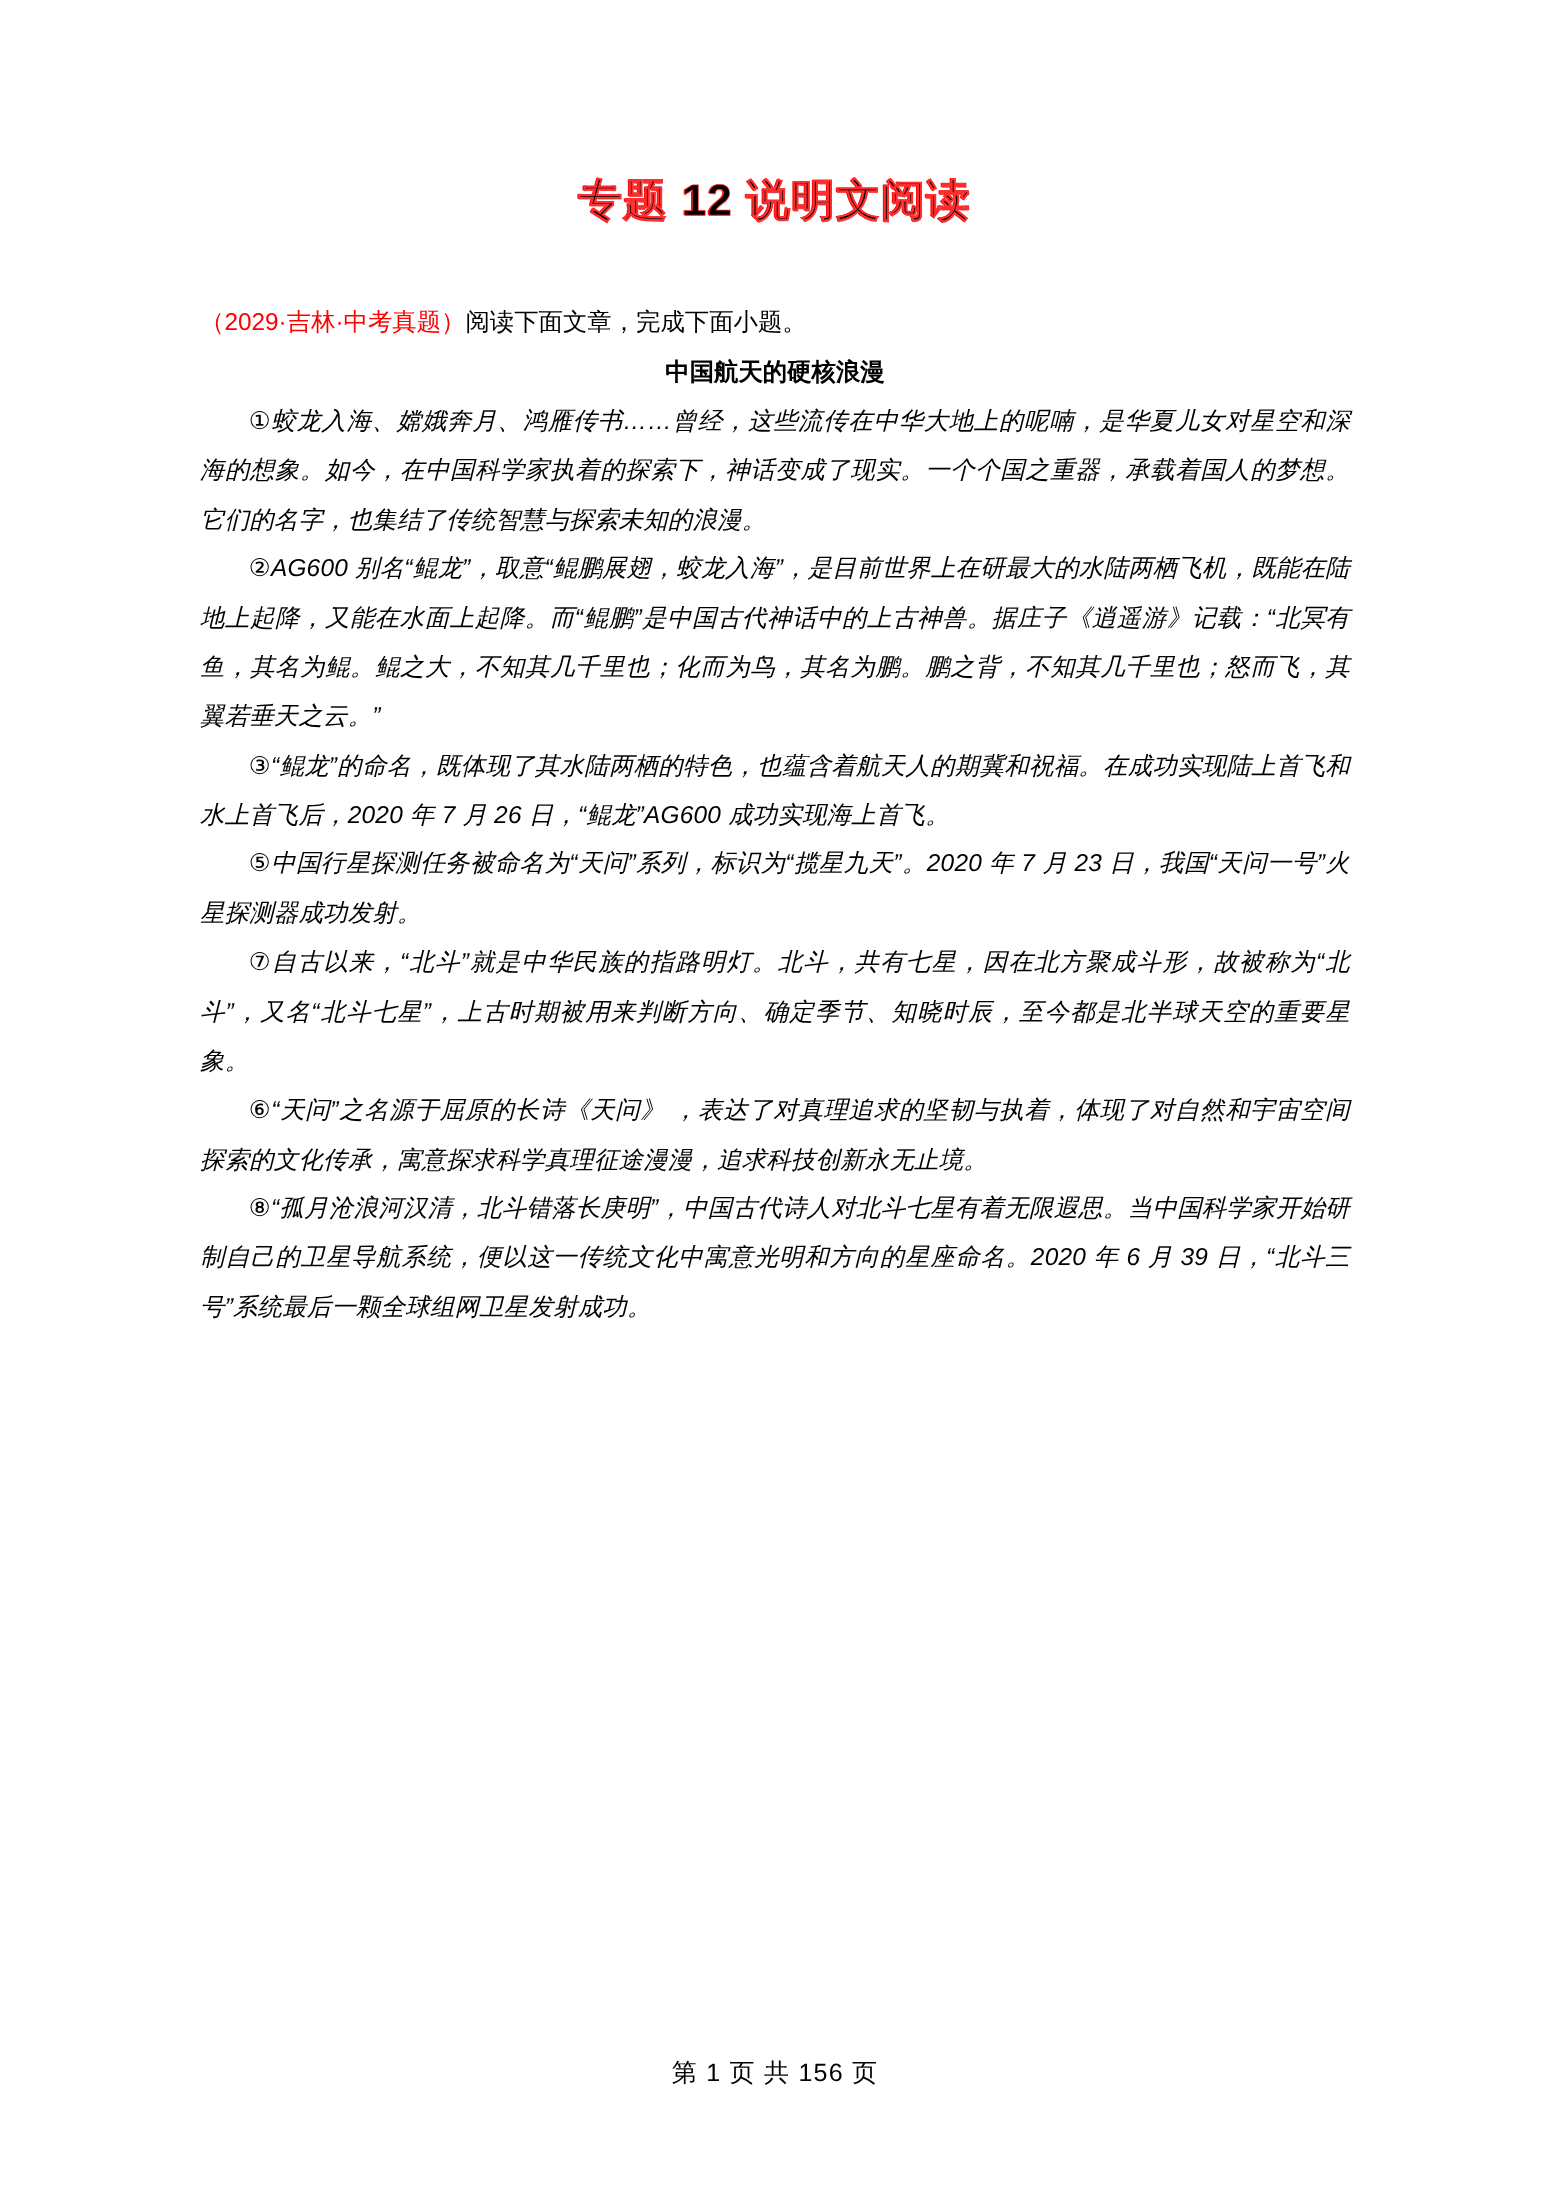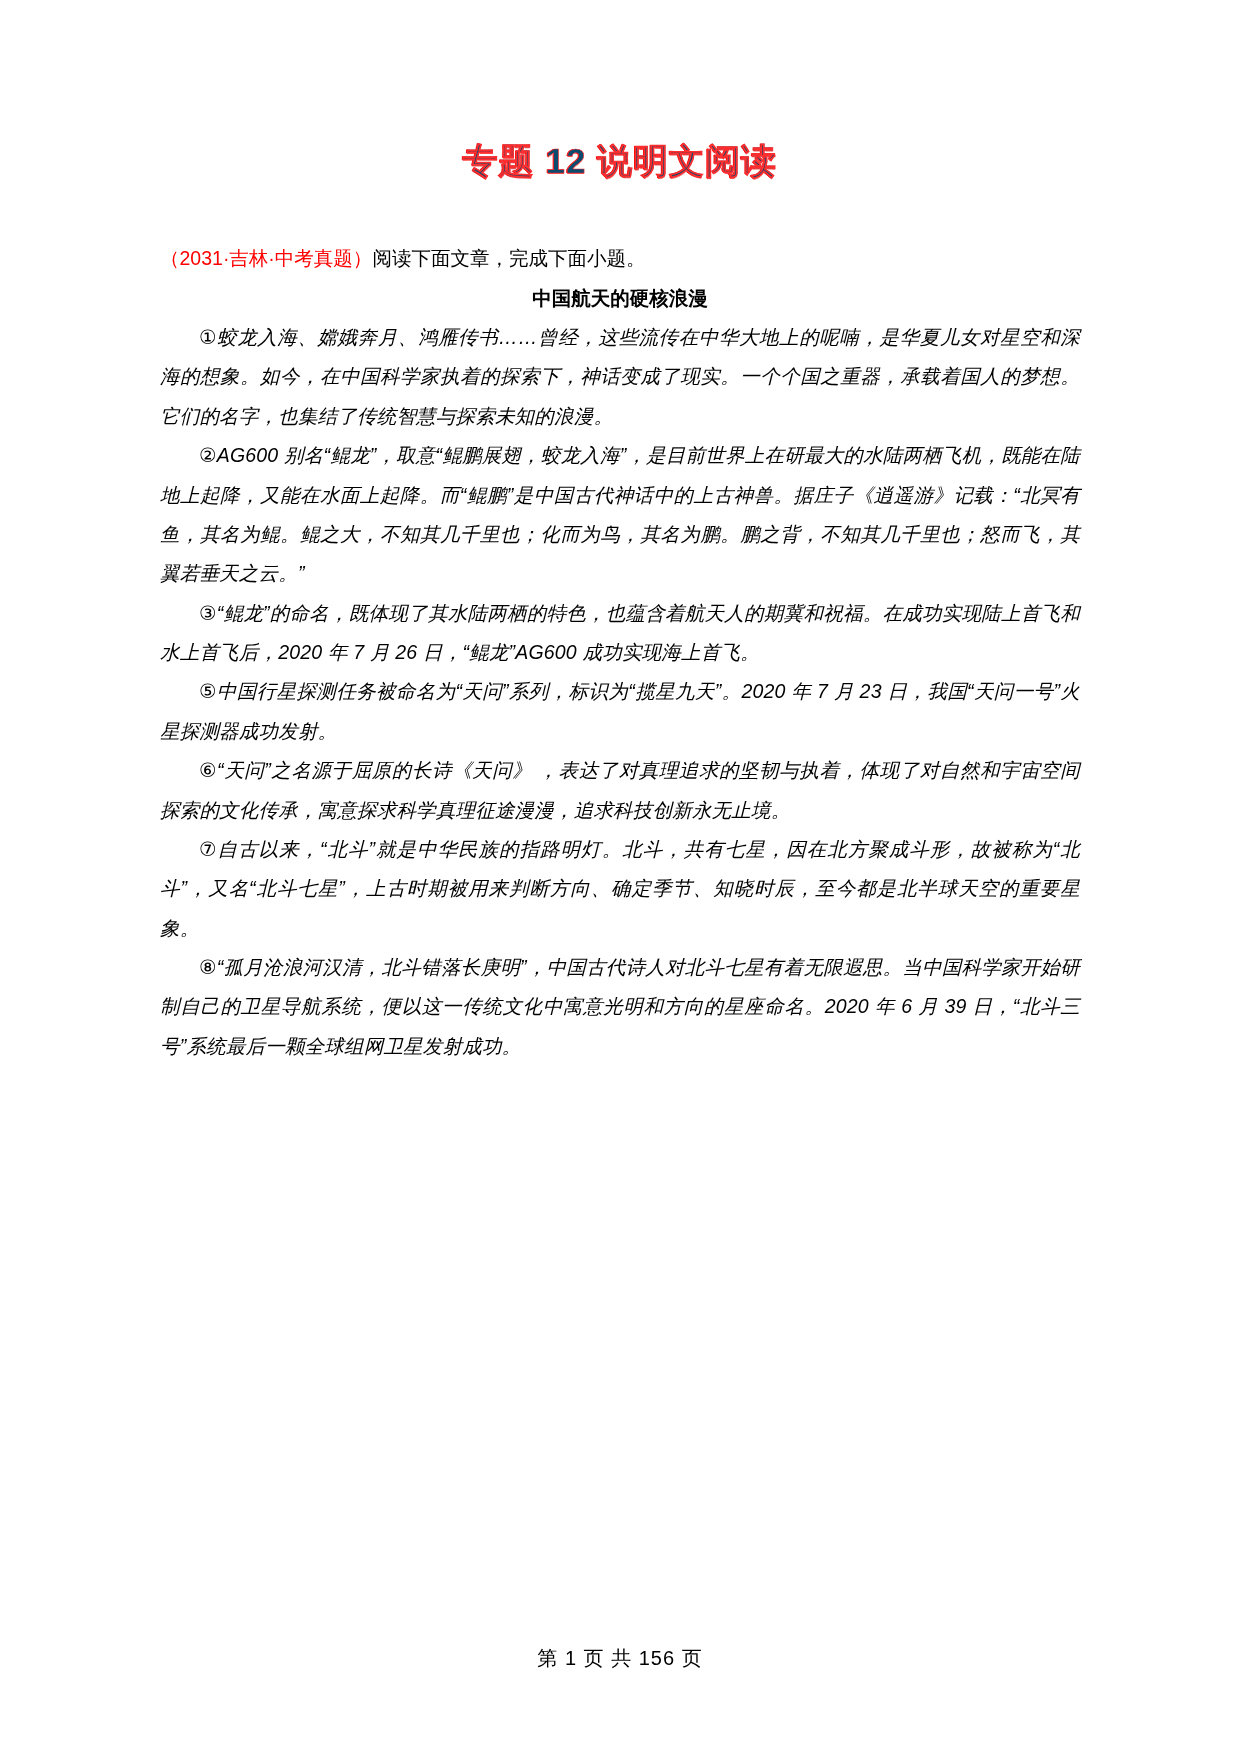--- a/index.html
+++ b/index.html
@@ -22,21 +22,21 @@
     box-sizing: border-box;
     padding: 0;
     position: relative;
   }
 
   
   .doc-title {
     text-align: center;
     font-size: 35px;
     font-weight: bold;
-    color: #0c4a6e;
+    color: #000000;
     letter-spacing: 1px;
     margin: 0;
     padding-top: 140px;
     line-height: 1.2;
     -webkit-text-stroke: 0.6px #ff2d2d;
     text-shadow: 1px 0 0 #ffffff, -1px 0 0 #ff0000, 0 1px 0 #ff5555;
   }
 
   
   .content {
@@ -94,32 +94,32 @@
 </head>
 <body>
 
 <div class="page">
 
   <h1 class="doc-title">专题 12 说明文阅读</h1>
 
   <div class="content">
 
     <p class="src-line">
-      <span class="src-tag">（2031·吉林·中考真题）</span><span>阅读下面文章，完成下面小题。</span>
+      <span class="src-tag">（2029·吉林·中考真题）</span><span>阅读下面文章，完成下面小题。</span>
     </p>
 
     <p class="article-title">中国航天的硬核浪漫</p>
 
     <p class="para">①蛟龙入海、嫦娥奔月、鸿雁传书……曾经，这些流传在中华大地上的呢喃，是华夏儿女对星空和深海的想象。如今，在中国科学家执着的探索下，神话变成了现实。一个个国之重器，承载着国人的梦想。它们的名字，也集结了传统智慧与探索未知的浪漫。</p>
     <p class="para">②AG600 别名“鲲龙”，取意“鲲鹏展翅，蛟龙入海”，是目前世界上在研最大的水陆两栖飞机，既能在陆地上起降，又能在水面上起降。而“鲲鹏”是中国古代神话中的上古神兽。据庄子《逍遥游》记载：“北冥有鱼，其名为鲲。鲲之大，不知其几千里也；化而为鸟，其名为鹏。鹏之背，不知其几千里也；怒而飞，其翼若垂天之云。”</p>
     <p class="para">③“鲲龙”的命名，既体现了其水陆两栖的特色，也蕴含着航天人的期冀和祝福。在成功实现陆上首飞和水上首飞后，2020 年 7 月 26 日，“鲲龙”AG600 成功实现海上首飞。</p>
 
 
     <p class="para">⑤中国行星探测任务被命名为“天问”系列，标识为“揽星九天”。2020 年 7 月 23 日，我国“天问一号”火星探测器成功发射。</p>
+    <p class="para">⑦自古以来，“北斗”就是中华民族的指路明灯。北斗，共有七星，因在北方聚成斗形，故被称为“北斗”，又名“北斗七星”，上古时期被用来判断方向、确定季节、知晓时辰，至今都是北半球天空的重要星象。</p>
     <p class="para">⑥“天问”之名源于屈原的长诗《天问》 ，表达了对真理追求的坚韧与执着，体现了对自然和宇宙空间探索的文化传承，寓意探求科学真理征途漫漫，追求科技创新永无止境。</p>
-    <p class="para">⑦自古以来，“北斗”就是中华民族的指路明灯。北斗，共有七星，因在北方聚成斗形，故被称为“北斗”，又名“北斗七星”，上古时期被用来判断方向、确定季节、知晓时辰，至今都是北半球天空的重要星象。</p>
     <p class="para">⑧“孤月沧浪河汉清，北斗错落长庚明”，中国古代诗人对北斗七星有着无限遐思。当中国科学家开始研制自己的卫星导航系统，便以这一传统文化中寓意光明和方向的星座命名。2020 年 6 月 39 日，“北斗三号”系统最后一颗全球组网卫星发射成功。</p>
 
   </div>
 
   <div class="footer">第 1 页 共 156 页</div>
 
 </div>
 
 </body></html>

